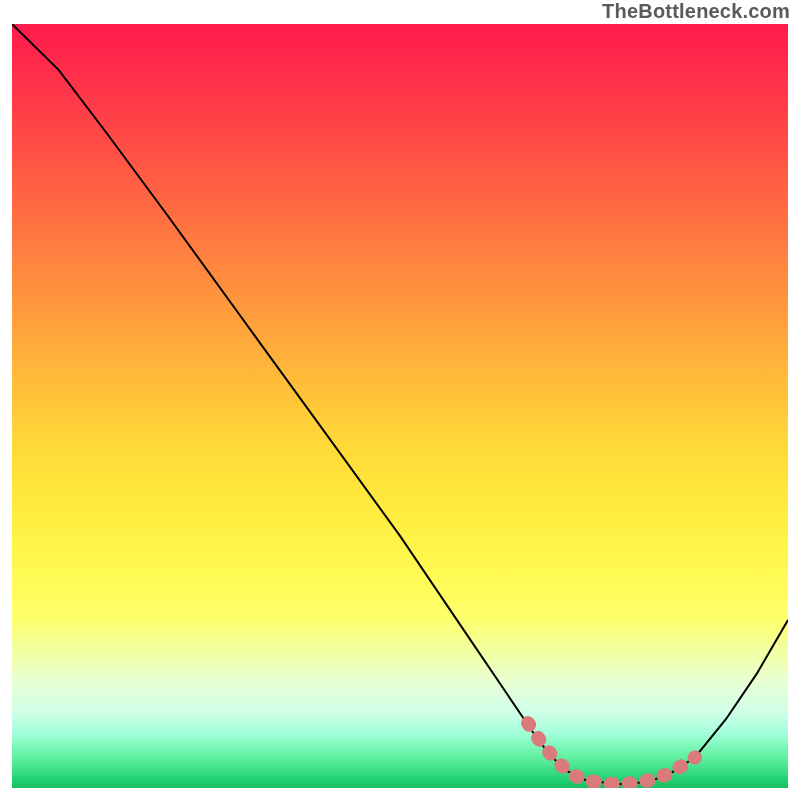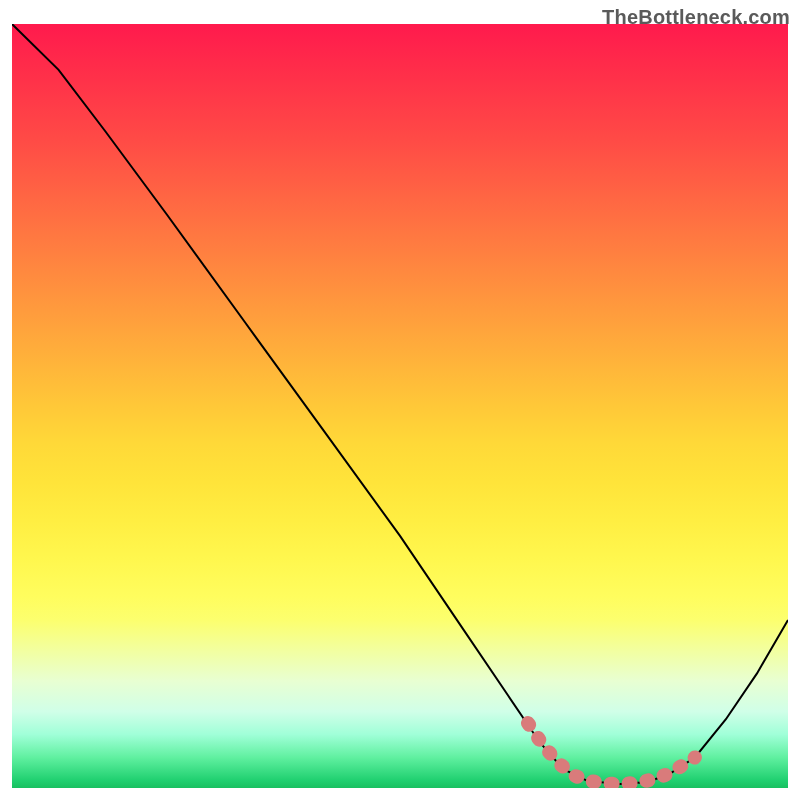--- a/index.html
+++ b/index.html
@@ -55,21 +55,21 @@
     );
   }
   .curve-svg {
     position: absolute;
     inset: 0;
     width: 100%;
     height: 100%;
   }
   .watermark {
     position: absolute;
-    top: 6px;
+    top: 0;
     right: 10px;
     font-size: 20px;
     font-weight: 600;
     color: #5a5a5a;
     letter-spacing: 0.2px;
   }
 </style>
 </head>
 <body>
 

